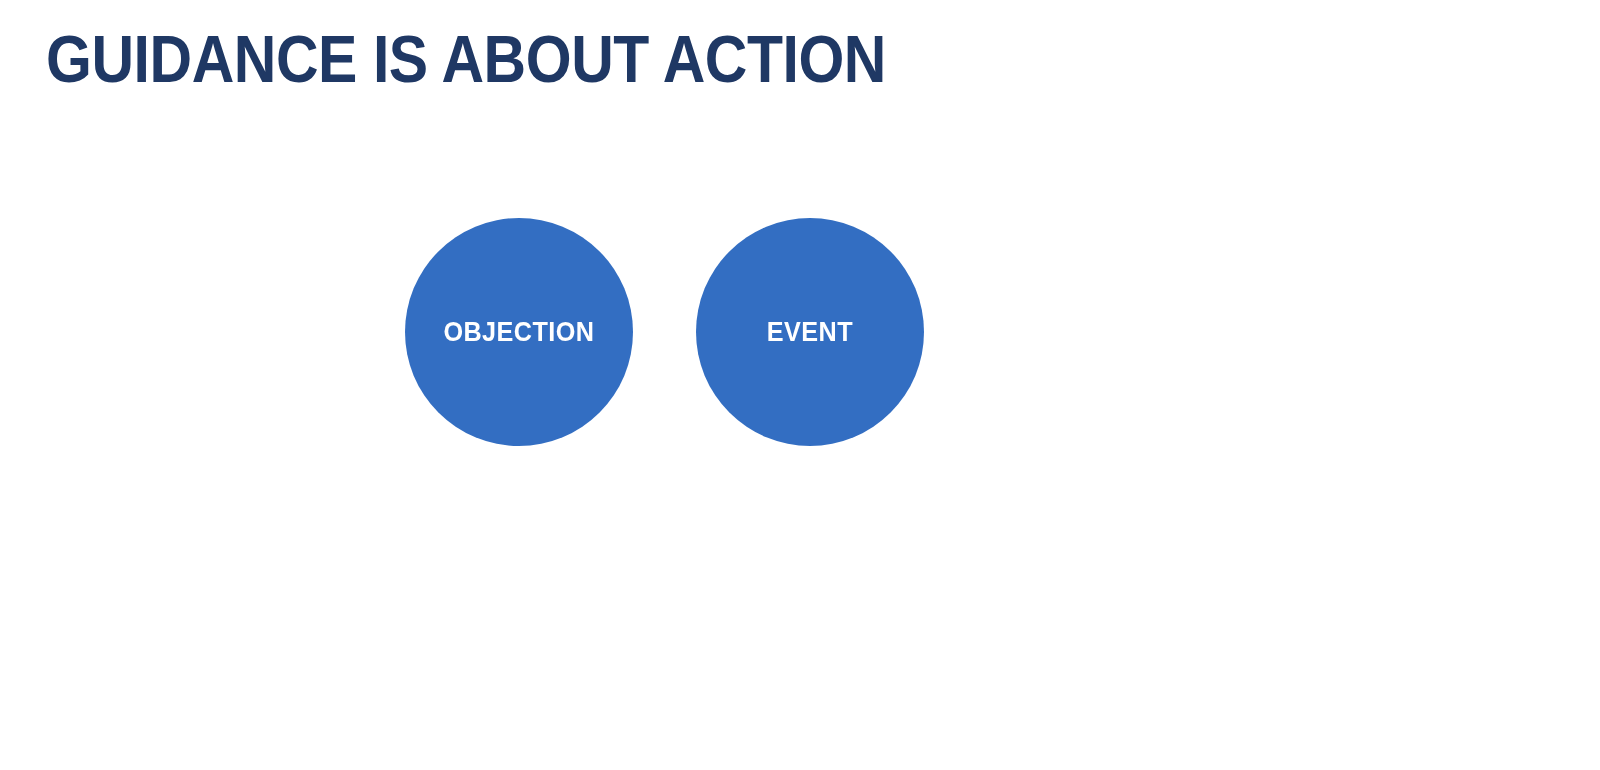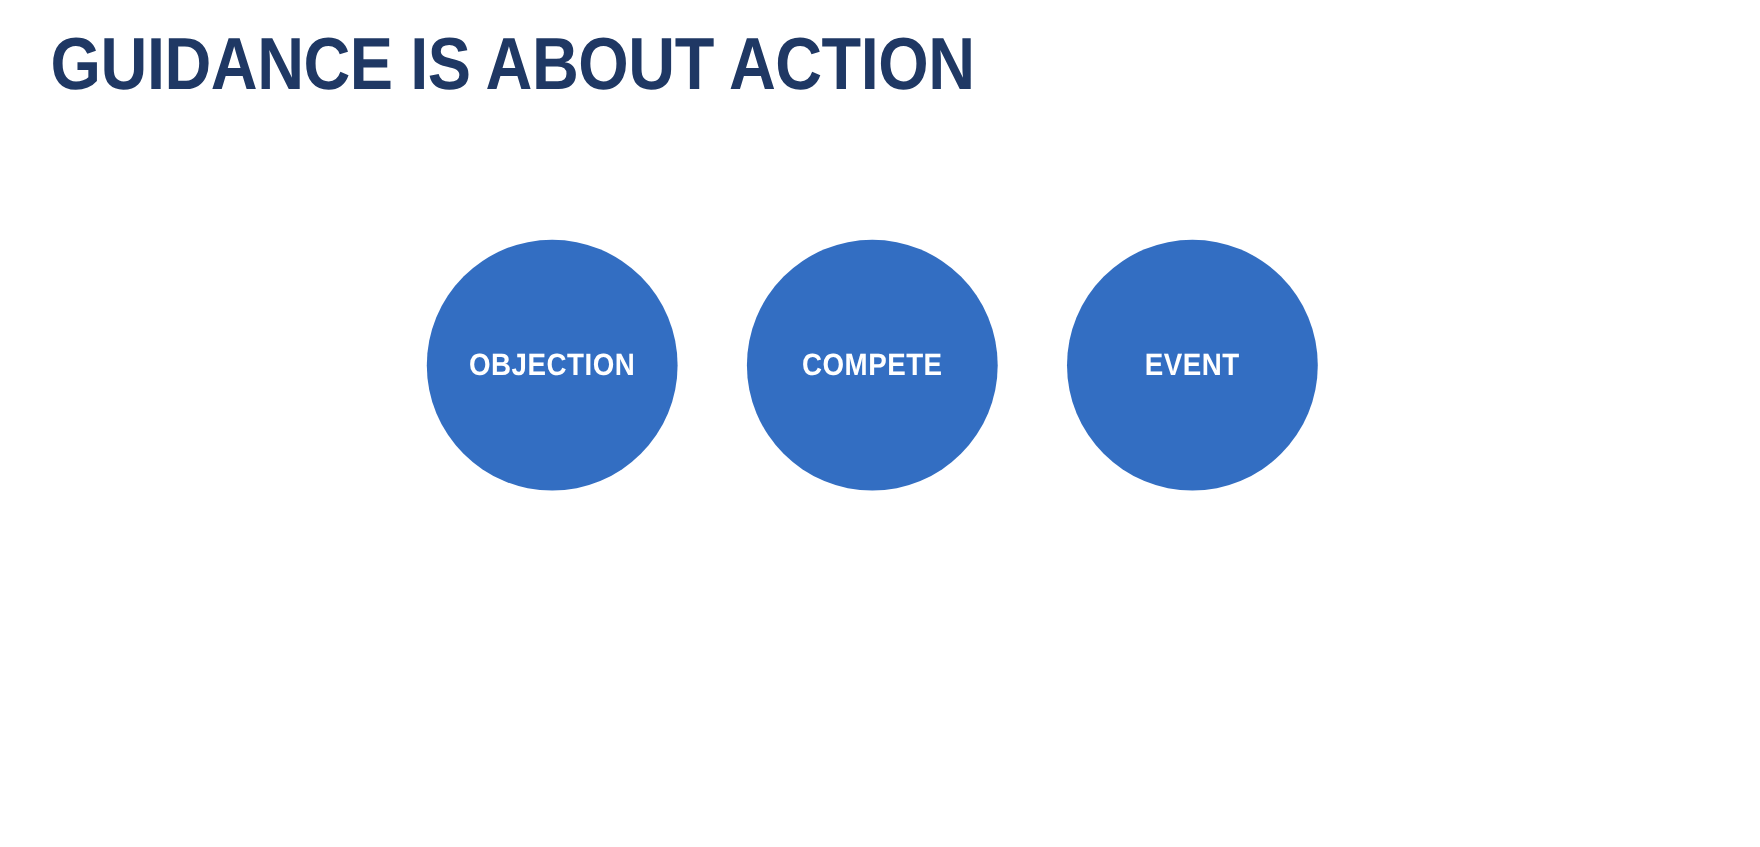--- a/index.html
+++ b/index.html
@@ -30,21 +30,21 @@
     font-weight: 800;
     letter-spacing: -0.5px;
     color: var(--title-color);
     white-space: nowrap;
     transform: scaleX(0.88);
     transform-origin: left center;
     line-height: 1.1;
   }
   .circle-grid {
     position: absolute;
-    left: 388px;
+    left: 405px;
     top: 218px;
     display: grid;
     grid-template-columns: repeat(3, 228px);
     grid-template-rows: repeat(2, 228px);
     column-gap: 63px;
     row-gap: 40px;
   }
   .circle {
     width: 228px;
     height: 228px;
@@ -71,23 +71,20 @@
 <div class="slide">
 
   <h1 class="slide-title">GUIDANCE IS ABOUT ACTION</h1>
 
   <div class="circle-grid">
 
     <div class="circle">
       <span class="circle-label">OBJECTION</span>
     </div>
 
-    <div class="circle">
-      <span class="circle-label">COMPETE</span>
-    </div>
 
 
 
 
     <div class="circle">
       <span class="circle-label">EVENT</span>
     </div>
 
   </div>
 </div>

